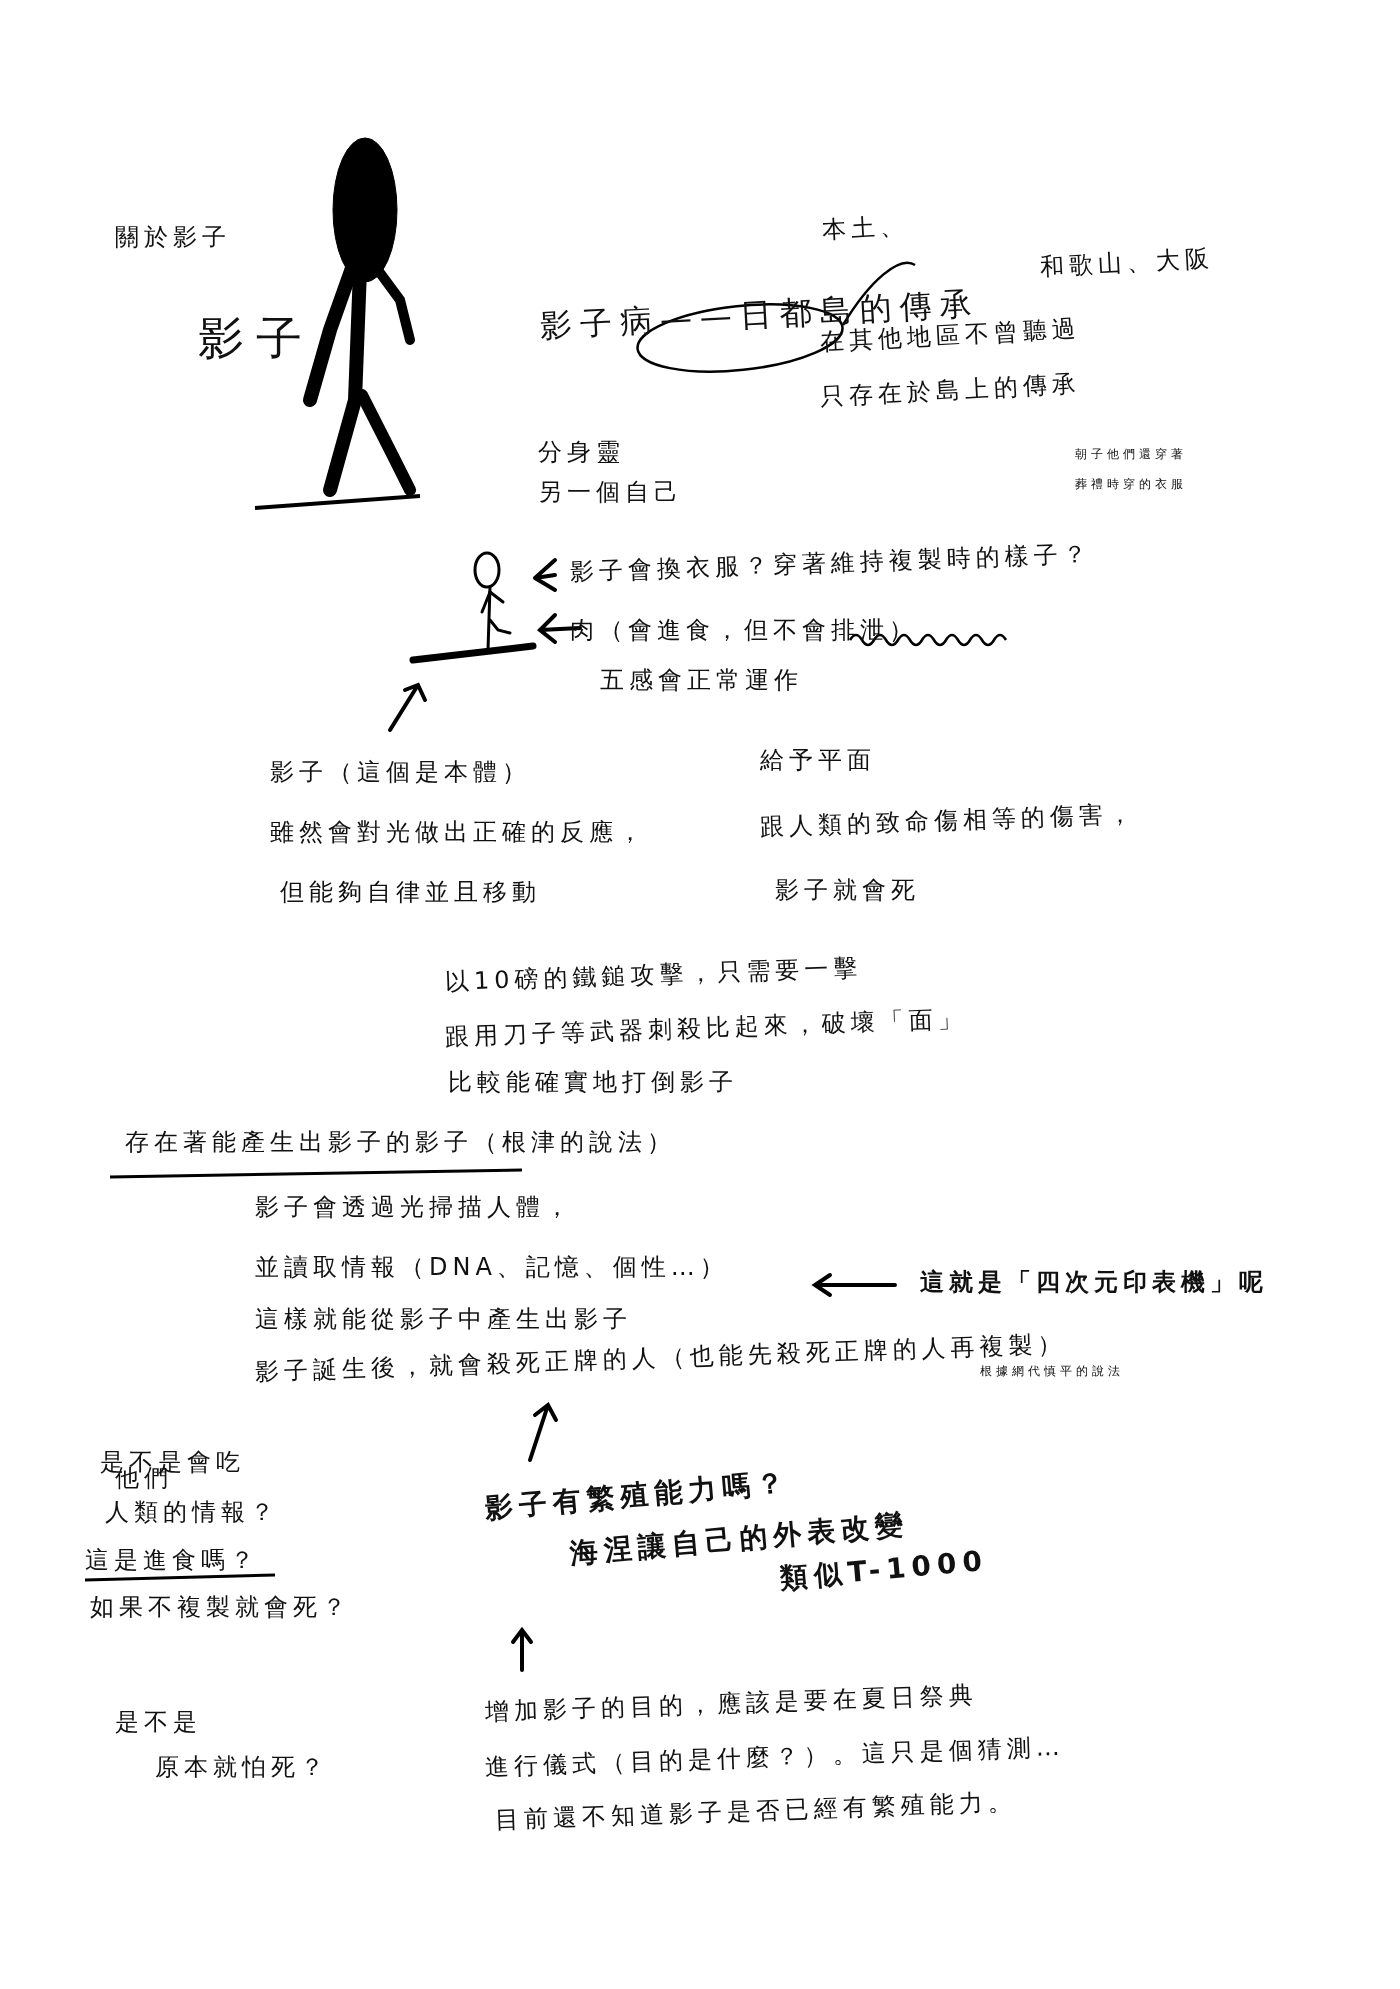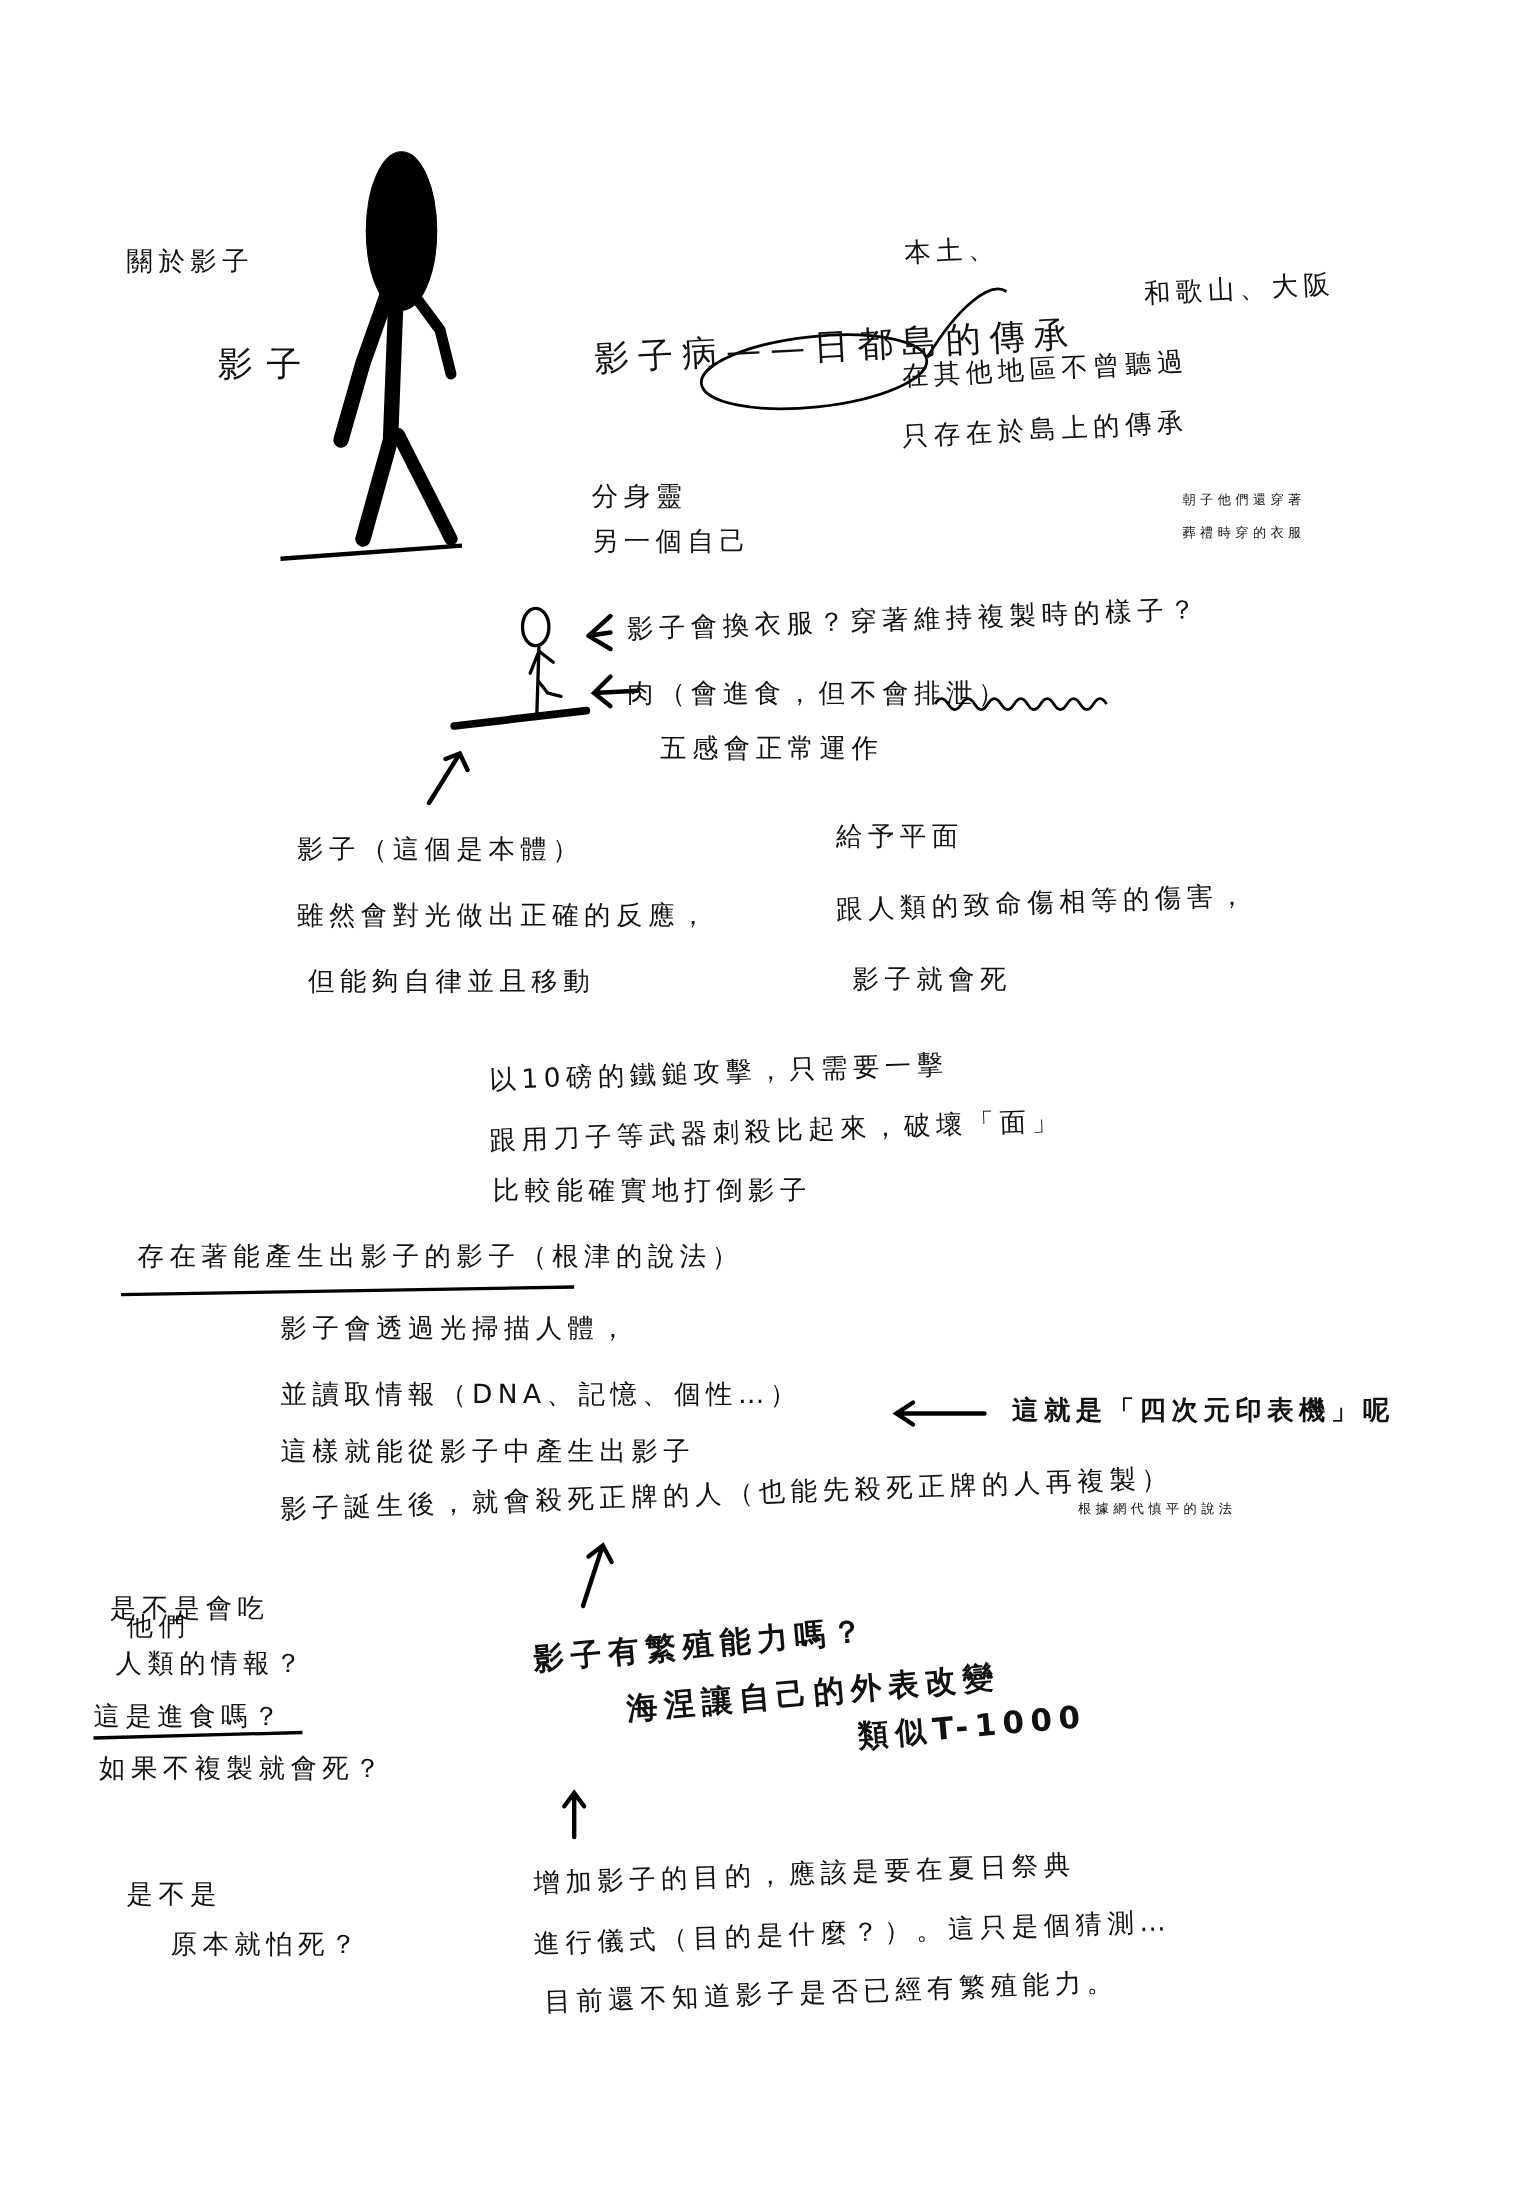--- a/index.html
+++ b/index.html
@@ -3,21 +3,21 @@
 <meta charset="utf-8">
 <style>
   html, body { margin:0; padding:0; background:#ffffff; }
   body { width:1400px; height:1989px; position:relative; overflow:hidden;
          font-family:"DejaVu Sans", sans-serif; color:#111; }
   .t { position:absolute; white-space:nowrap; color:#111; letter-spacing:6px; line-height:1; }
   .s28 { font-size:28px; }
   .s24 { font-size:24px; letter-spacing:5px; }
   .s20 { font-size:12px; letter-spacing:4px; }
   .s32 { font-size:32px; letter-spacing:8px; }
-  .s40 { font-size:32px; letter-spacing:12px; }
+  .s40 { font-size:46px; letter-spacing:12px; }
   .bold { font-weight:bold; }
   .rot-a { transform:rotate(-3deg); transform-origin:left center; }
   .rot-b { transform:rotate(-5deg); transform-origin:left center; }
   .rot-c { transform:rotate(-2deg); transform-origin:left center; }
   svg.draw { position:absolute; left:0; top:0; pointer-events:none; }
 </style>
 </head>
 <body>
 
 <svg class="draw" width="1400" height="1989">

